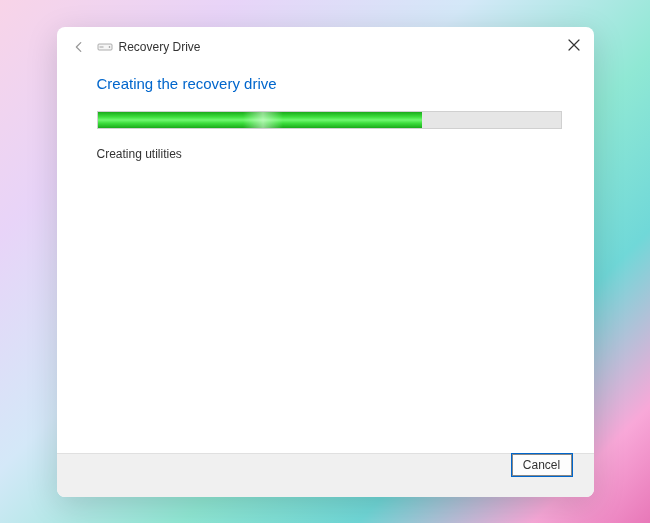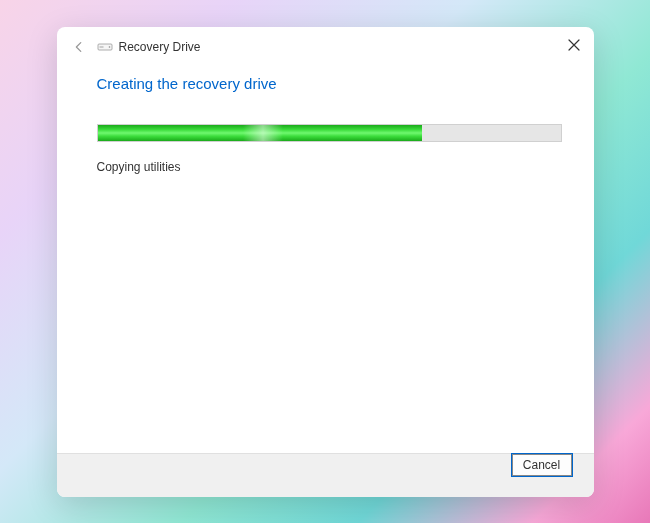--- a/index.html
+++ b/index.html
@@ -74,21 +74,21 @@
       height: 12px;
     }
     .content {
       flex: 1;
       padding: 8px 40px 20px 40px;
     }
     .heading {
       font-size: 15px;
       color: #0066cc;
       font-weight: 400;
-      margin-bottom: 32px;
+      margin-bottom: 19px;
     }
     .progress-container {
       width: 465px;
       height: 18px;
       background: #e6e6e6;
       border: 1px solid #d0d0d0;
       position: relative;
       margin-bottom: 18px;
     }
     .progress-fill {
@@ -154,19 +154,19 @@
         <path d="M1 1 L11 11 M11 1 L1 11" stroke="currentColor" stroke-width="1.2" stroke-linecap="round"></path>
       </svg>
     </div>
   </div>
 
   <div class="content">
     <h1 class="heading">Creating the recovery drive</h1>
     <div class="progress-container">
       <div class="progress-fill" style="width:70%"></div>
     </div>
-    <div class="status-text">Copying utilities</div>
+    <div class="status-text">Creating utilities</div>
   </div>
 
   <div class="footer">
     <button class="cancel-btn">Cancel</button>
   </div>
 </div>
 
 </body></html>

